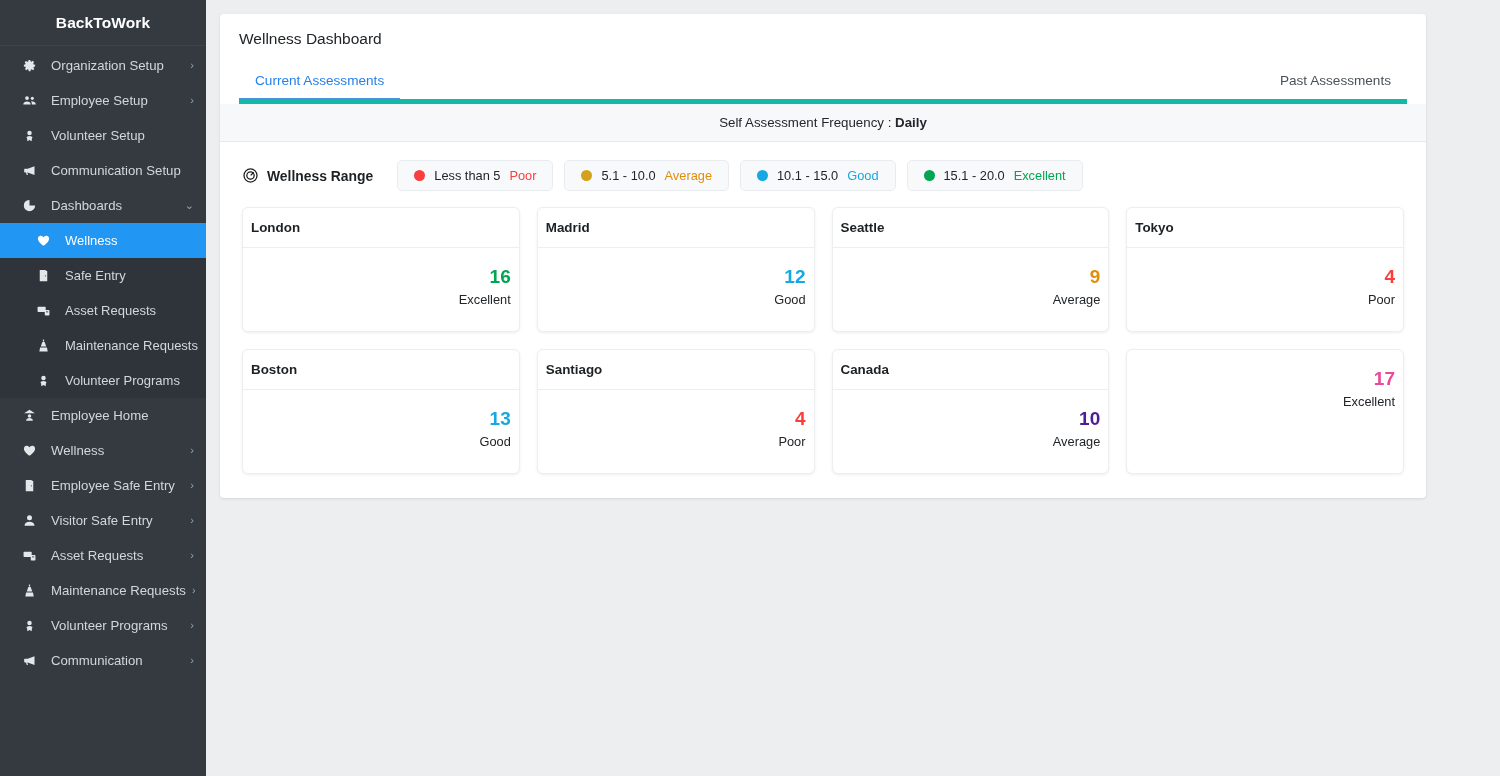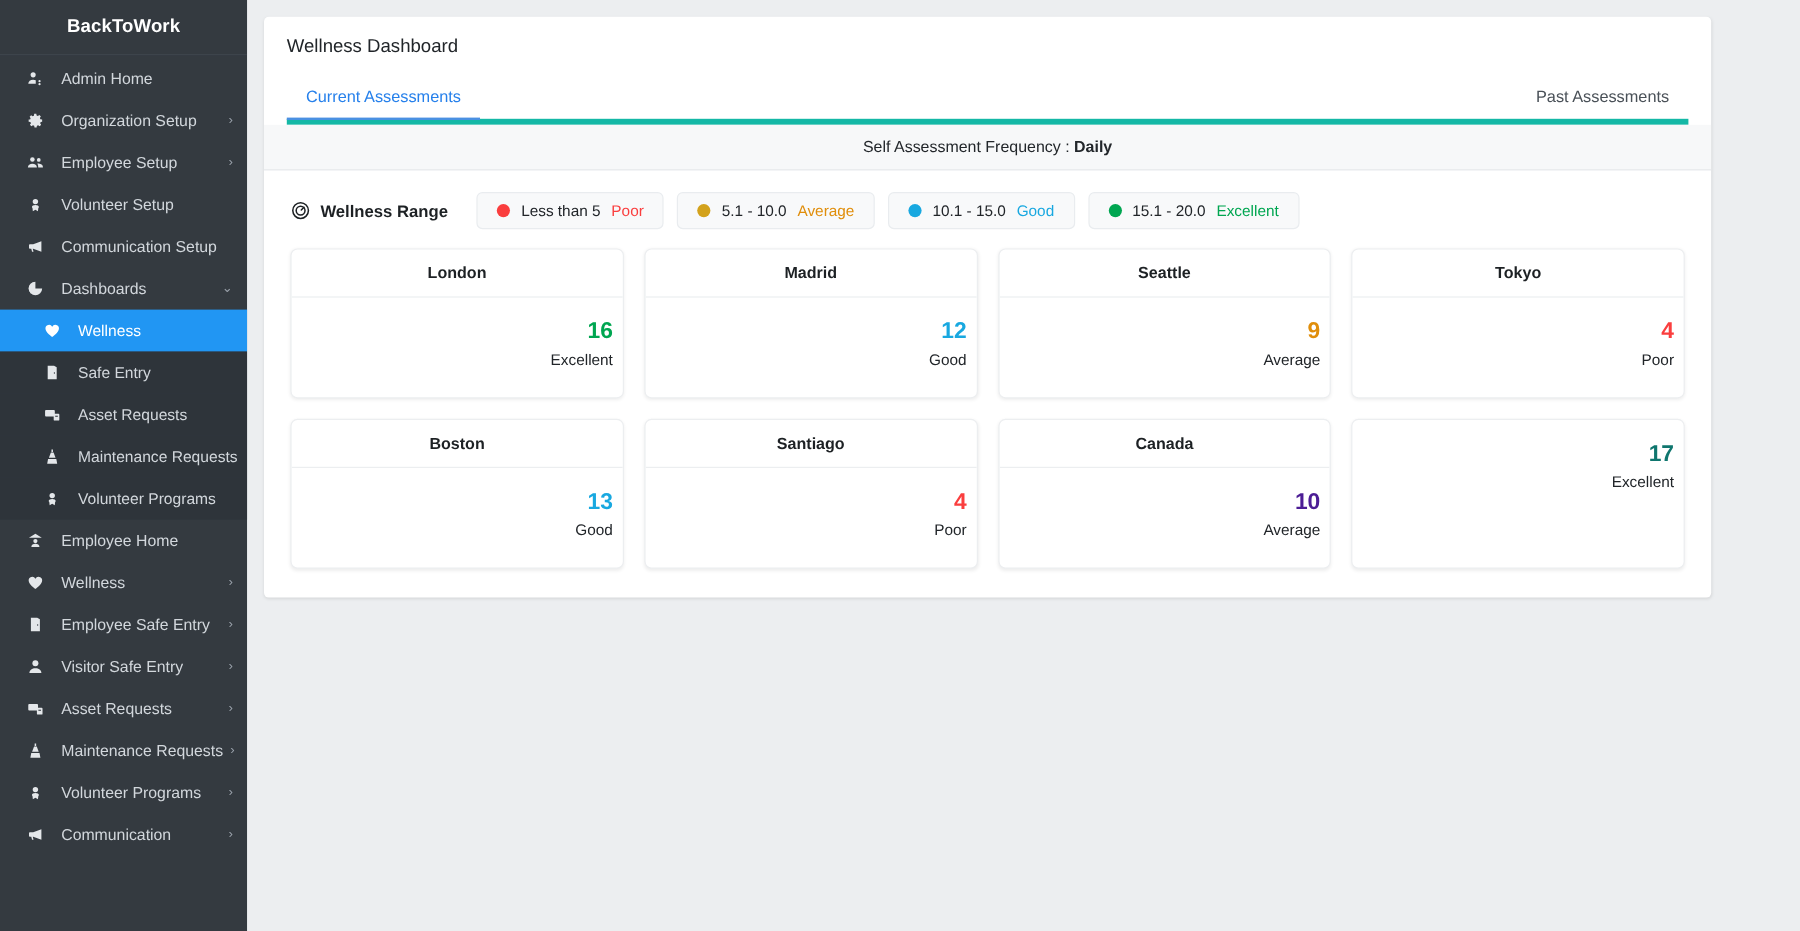--- a/index.html
+++ b/index.html
@@ -126,21 +126,21 @@
     gap: 17px;
   }
   .card {
     background: #ffffff;
     border: 1px solid #eceef0;
     border-radius: 6px;
     box-shadow: 0 1px 3px rgba(0,0,0,.07);
     overflow: hidden;
   }
   .card-head {
-    text-align: center;
+    text-align: left;
     padding: 12px 8px;
     font-size: 13.4px; font-weight: bold; color: #1d2124;
     border-bottom: 1px solid #eceef0;
   }
   .card-body {
     text-align: right;
     padding: 18px 8px 24px 8px;
   }
   .score {
     font-size: 19px; font-weight: bold;
@@ -149,31 +149,20 @@
   .status { font-size: 12.8px; color: #212529; }
 </style>
 </head>
 <body>
 
 <div class="app">
 
   <aside class="sidebar">
     <div class="brand">BackToWork</div>
     <nav class="nav" id="nav-list">
-        <div class="nav-item">
-          <span class="ico">
-            <svg width="15" height="15" viewBox="0 0 24 24" fill="currentColor">
-              <circle cx="9" cy="7" r="3.4"></circle>
-              <path d="M2.5 19c0-3.6 2.9-5.6 6.5-5.6 1.3 0 2.5.25 3.5.72V19z"></path>
-              <circle cx="17.5" cy="15.5" r="1.5"></circle>
-              <circle cx="17.5" cy="19.5" r="1.5"></circle>
-            </svg>
-          </span>
-          <span class="lbl">Admin Home</span>
-        </div>
         <div class="nav-item">
           <span class="ico">
             <svg width="15" height="15" viewBox="0 0 24 24" fill="currentColor">
               <path d="M12 8.2a3.8 3.8 0 100 7.6 3.8 3.8 0 000-7.6zm0 5.8a2 2 0 110-4 2 2 0 010 4z"></path>
               <path d="M21 13.4v-2.8l-2.4-.4a6.9 6.9 0 00-.7-1.7l1.4-2-2-2-2 1.4a6.9 6.9 0 00-1.7-.7L13.2 3h-2.8l-.4 2.4a6.9 6.9 0 00-1.7.7l-2-1.4-2 2 1.4 2a6.9 6.9 0 00-.7 1.7L3 10.6v2.8l2.4.4c.16.6.4 1.17.7 1.7l-1.4 2 2 2 2-1.4c.53.3 1.1.54 1.7.7l.4 2.4h2.8l.4-2.4c.6-.16 1.17-.4 1.7-.7l2 1.4 2-2-1.4-2c.3-.53.54-1.1.7-1.7z"></path>
             </svg>
           </span>
           <span class="lbl">Organization Setup</span>
           <span class="chev">›</span>
         </div>
@@ -443,21 +432,21 @@
             </div>
             <div class="card">
               <div class="card-head">Canada</div>
               <div class="card-body">
                 <div class="score" style="color: #4c1d95;">10</div>
                 <div class="status">Average</div>
               </div>
             </div>
             <div class="card">
               <div class="card-body">
-                <div class="score" style="color: #0f766e;">17</div>
+                <div class="score" style="color: #ec4899;">17</div>
                 <div class="status">Excellent</div>
               </div>
             </div>
           </div>
 
       </div>
     </section>
   </main>
 </div>
 

